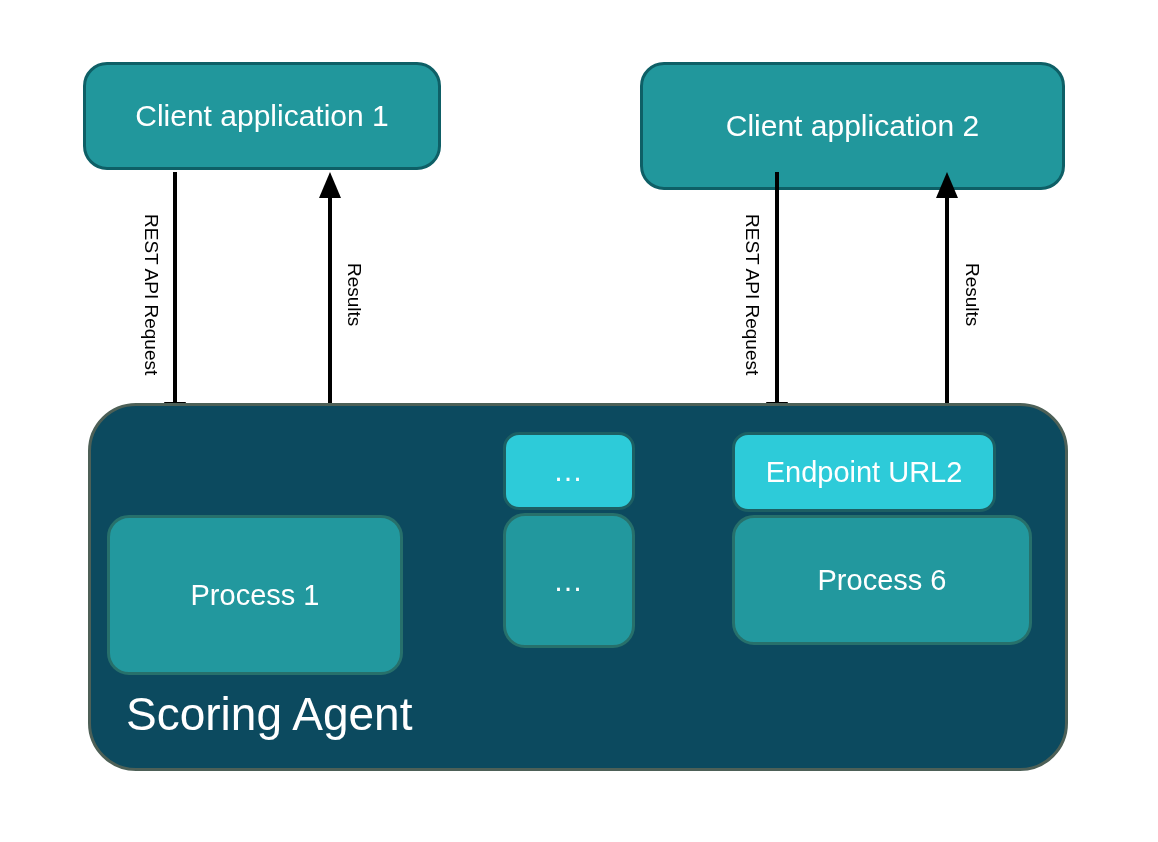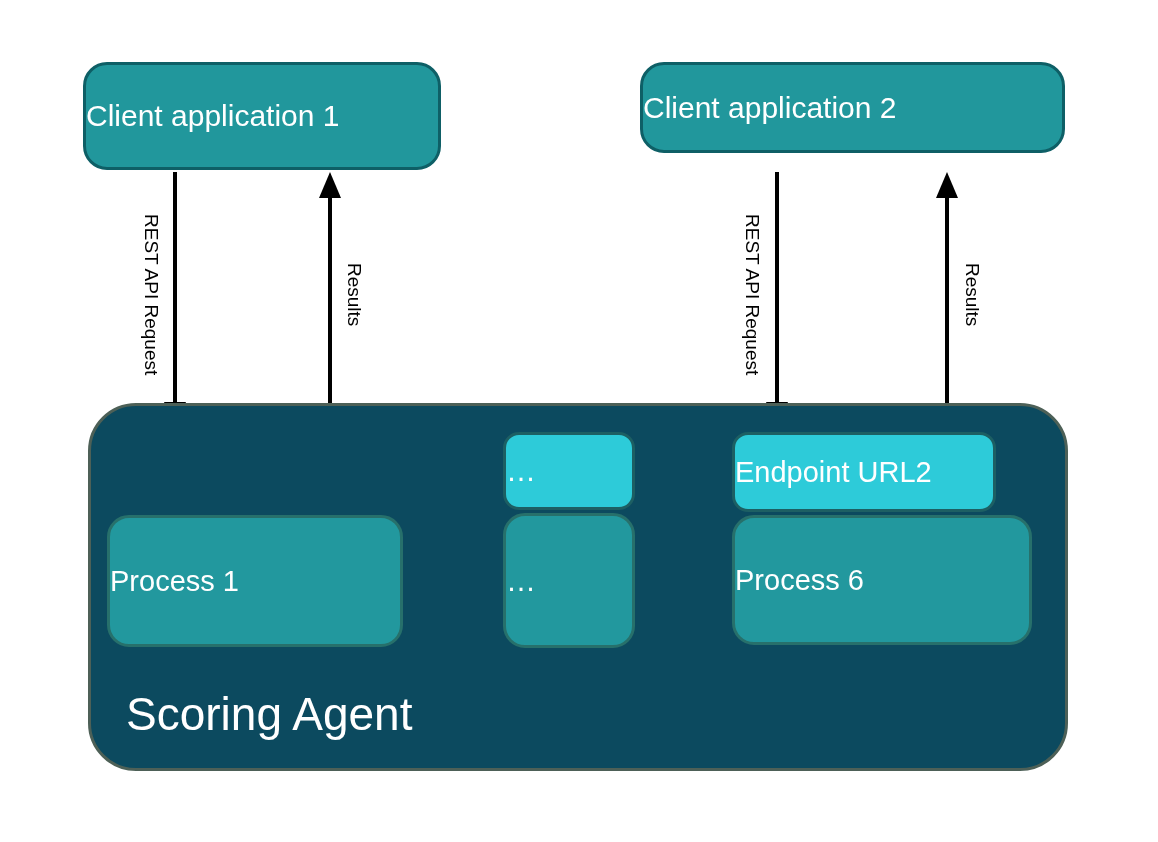--- a/index.html
+++ b/index.html
@@ -18,33 +18,33 @@
   html,body{margin:0;padding:0;background:#ffffff;}
   .canvas{
     position:relative;
     width:1158px;height:842px;
     background:#ffffff;
     overflow:hidden;
     font-family:"Liberation Sans", sans-serif;
   }
   .node{
     position:absolute;
-    display:flex;align-items:center;
+    display:flex;align-items:center;justify-content:center;
     box-sizing:border-box;
     color:var(--text-light);
     text-align:center;
   }
   .client{
     background:var(--client-fill);
     border:3px solid var(--client-border);
     border-radius:24px;
     font-size:30px;
   }
   .client1{left:83px;top:62px;width:358px;height:108px;}
-  .client2{left:640px;top:62px;width:425px;height:91px;}
+  .client2{left:640px;top:62px;width:425px;height:128px;}
   .agent{
     position:absolute;
     left:88px;top:403px;width:980px;height:368px;
     background:var(--agent-fill);
     border:3px solid var(--agent-border);
     border-radius:48px;
     box-sizing:border-box;
     padding-left:28px;
   }
   .agent-label{
@@ -60,21 +60,21 @@
     border-radius:16px;
     font-size:29px;
   }
   .process{
     background:var(--process-fill);
     border:3px solid var(--process-border);
     border-radius:22px;
     font-size:29px;
   }
   .endpoint1{left:107px;top:432px;width:296px;height:80px;}
-  .process1{left:107px;top:515px;width:296px;height:132px;}
+  .process1{left:107px;top:515px;width:296px;height:160px;}
   .dots-endpoint{left:503px;top:432px;width:132px;height:78px;font-size:30px;letter-spacing:2px;}
   .dots-process{left:503px;top:513px;width:132px;height:135px;font-size:30px;letter-spacing:2px;}
   .endpoint2{left:732px;top:432px;width:264px;height:80px;}
   .process2{left:732px;top:515px;width:300px;height:130px;}
   .arrow-layer{
     position:absolute;left:0;top:0;width:1158px;height:842px;
     pointer-events:none;
   }
   .arrow-layer line{stroke:var(--arrow-color);stroke-width:4;}
   .arrow-layer polygon{fill:var(--arrow-color);}

